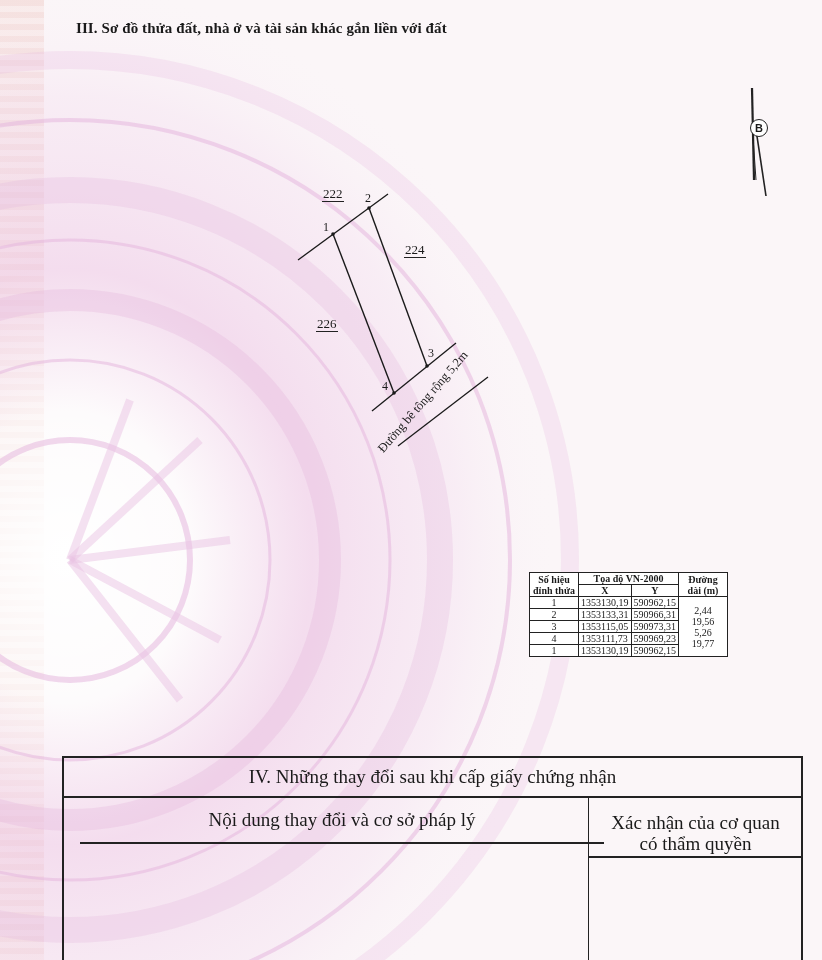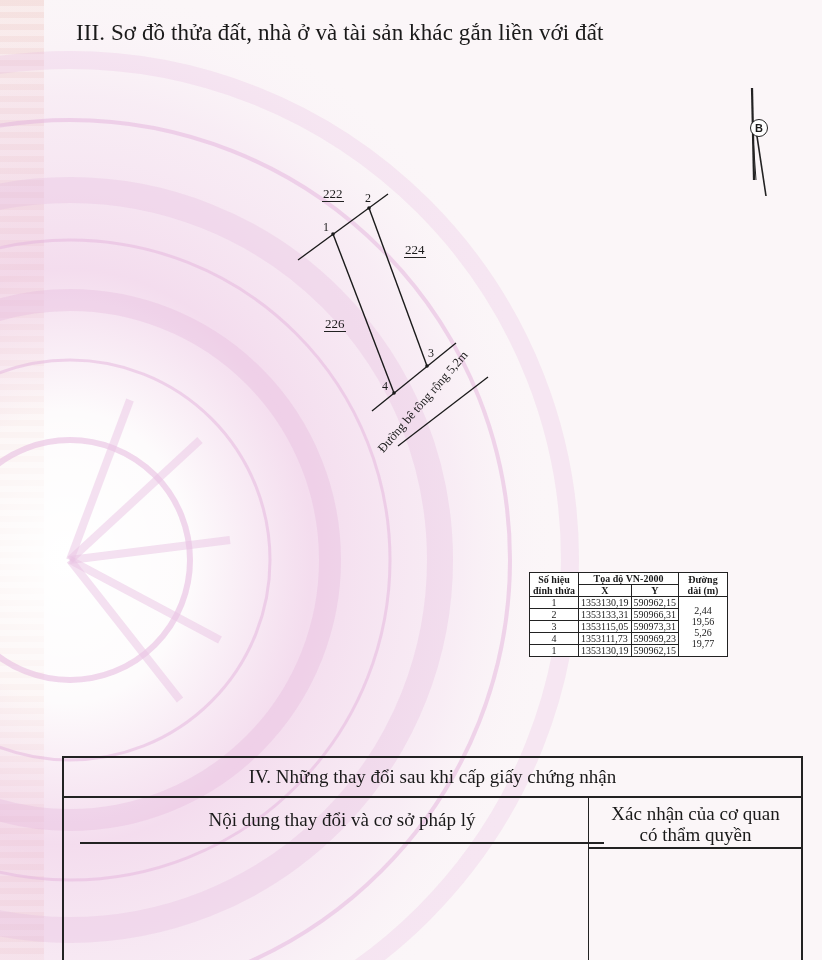--- a/index.html
+++ b/index.html
@@ -3,21 +3,21 @@
 <meta charset="utf-8">
 <style>
   html,body{margin:0;padding:0;}
   body{width:822px;height:960px;position:relative;overflow:hidden;
        background:#fbf6f8;font-family:"Liberation Serif","DejaVu Serif",serif;color:#1a1a1a;}
   
   .bg{position:absolute;inset:0;z-index:0;pointer-events:none;}
   .edge-strip{position:absolute;left:0;top:0;width:44px;height:960px;
       background:repeating-linear-gradient(180deg,#f3d9d6 0 6px,#f8e8e6 6px 12px);opacity:.75;}
   .content{position:absolute;inset:0;z-index:1;}
-  .sec3-title{position:absolute;left:76px;top:20px;font-size:23px;font-weight:normal;letter-spacing:.1px;}
+  .sec3-title{position:absolute;left:76px;top:20px;font-size:15px;font-weight:bold;letter-spacing:.1px;}
   .north{position:absolute;left:742px;top:88px;width:34px;height:112px;}
   .north-label{position:absolute;left:750px;top:119px;width:16px;height:16px;border:1.4px solid #222;
       border-radius:50%;background:#fff;font-size:11px;font-weight:bold;text-align:center;line-height:16px;
       font-family:"Liberation Sans",sans-serif;}
   .plot-label{position:absolute;font-size:13px;border-bottom:1.3px solid #222;padding:0 1px;line-height:14px;}
   .pt-label{position:absolute;font-size:12px;}
   .road-label{position:absolute;left:362px;top:402px;font-size:12.5px;transform-origin:0 0;
       transform:rotate(-49deg);white-space:nowrap;}
   
   .coord{position:absolute;left:529px;top:572px;border-collapse:collapse;font-size:10px;
@@ -27,21 +27,21 @@
   .coord .num{text-align:left;}
   .len-cell{vertical-align:middle;line-height:13px;font-size:10px;}
   
   .sec4{position:absolute;left:62px;top:756px;width:737px;height:210px;border:2px solid #222;
       border-bottom:none;}
   .sec4-title{position:absolute;left:0;top:0;width:737px;height:38px;border-bottom:2px solid #222;
       text-align:center;font-size:19px;font-weight:normal;line-height:38px;}
   .sec4-col1{position:absolute;left:16px;top:40px;width:524px;height:44px;border-bottom:2px solid #222;
       text-align:center;font-size:19px;line-height:44px;}
   .sec4-col2{position:absolute;left:524px;top:40px;width:213px;height:44px;border-left:1.6px solid #222;
-      border-bottom:2px solid #222;text-align:center;font-size:19px;line-height:21px;padding-top:5px;}
+      border-bottom:2px solid #222;text-align:center;font-size:19px;line-height:21px;padding-top:14px;}
   .sec4-body1{position:absolute;left:0;top:86px;width:524px;height:130px;}
   .sec4-body2{position:absolute;left:524px;top:86px;width:213px;height:130px;border-left:1.6px solid #222;}
 </style>
 </head>
 <body>
 
 <div class="bg">
   <div class="edge-strip"></div>
   <svg width="822" height="960" style="position:absolute;left:0;top:0">
     <defs>
@@ -98,21 +98,21 @@
     <g fill="#1a1a1a">
       <circle cx="333" cy="234" r="1.8"></circle>
       <circle cx="369" cy="208" r="1.8"></circle>
       <circle cx="427" cy="366" r="1.8"></circle>
       <circle cx="394" cy="393" r="1.8"></circle>
     </g>
   </svg>
 
   <div class="plot-label" style="left:322px;top:187px;">222</div>
   <div class="plot-label" style="left:404px;top:243px;">224</div>
-  <div class="plot-label" style="left:316px;top:317px;margin-left:8px;">226</div>
+  <div class="plot-label" style="left:316px;top:317px;">226</div>
 
   <div class="pt-label" style="left:323px;top:220px;">1</div>
   <div class="pt-label" style="left:365px;top:191px;">2</div>
   <div class="pt-label" style="left:428px;top:346px;">3</div>
   <div class="pt-label" style="left:382px;top:379px;">4</div>
 
   <div class="road-label" style="top:446px;left:375px;">Đường bê tông rộng 5,2m</div>
 
   <table class="coord">
     <tbody>

